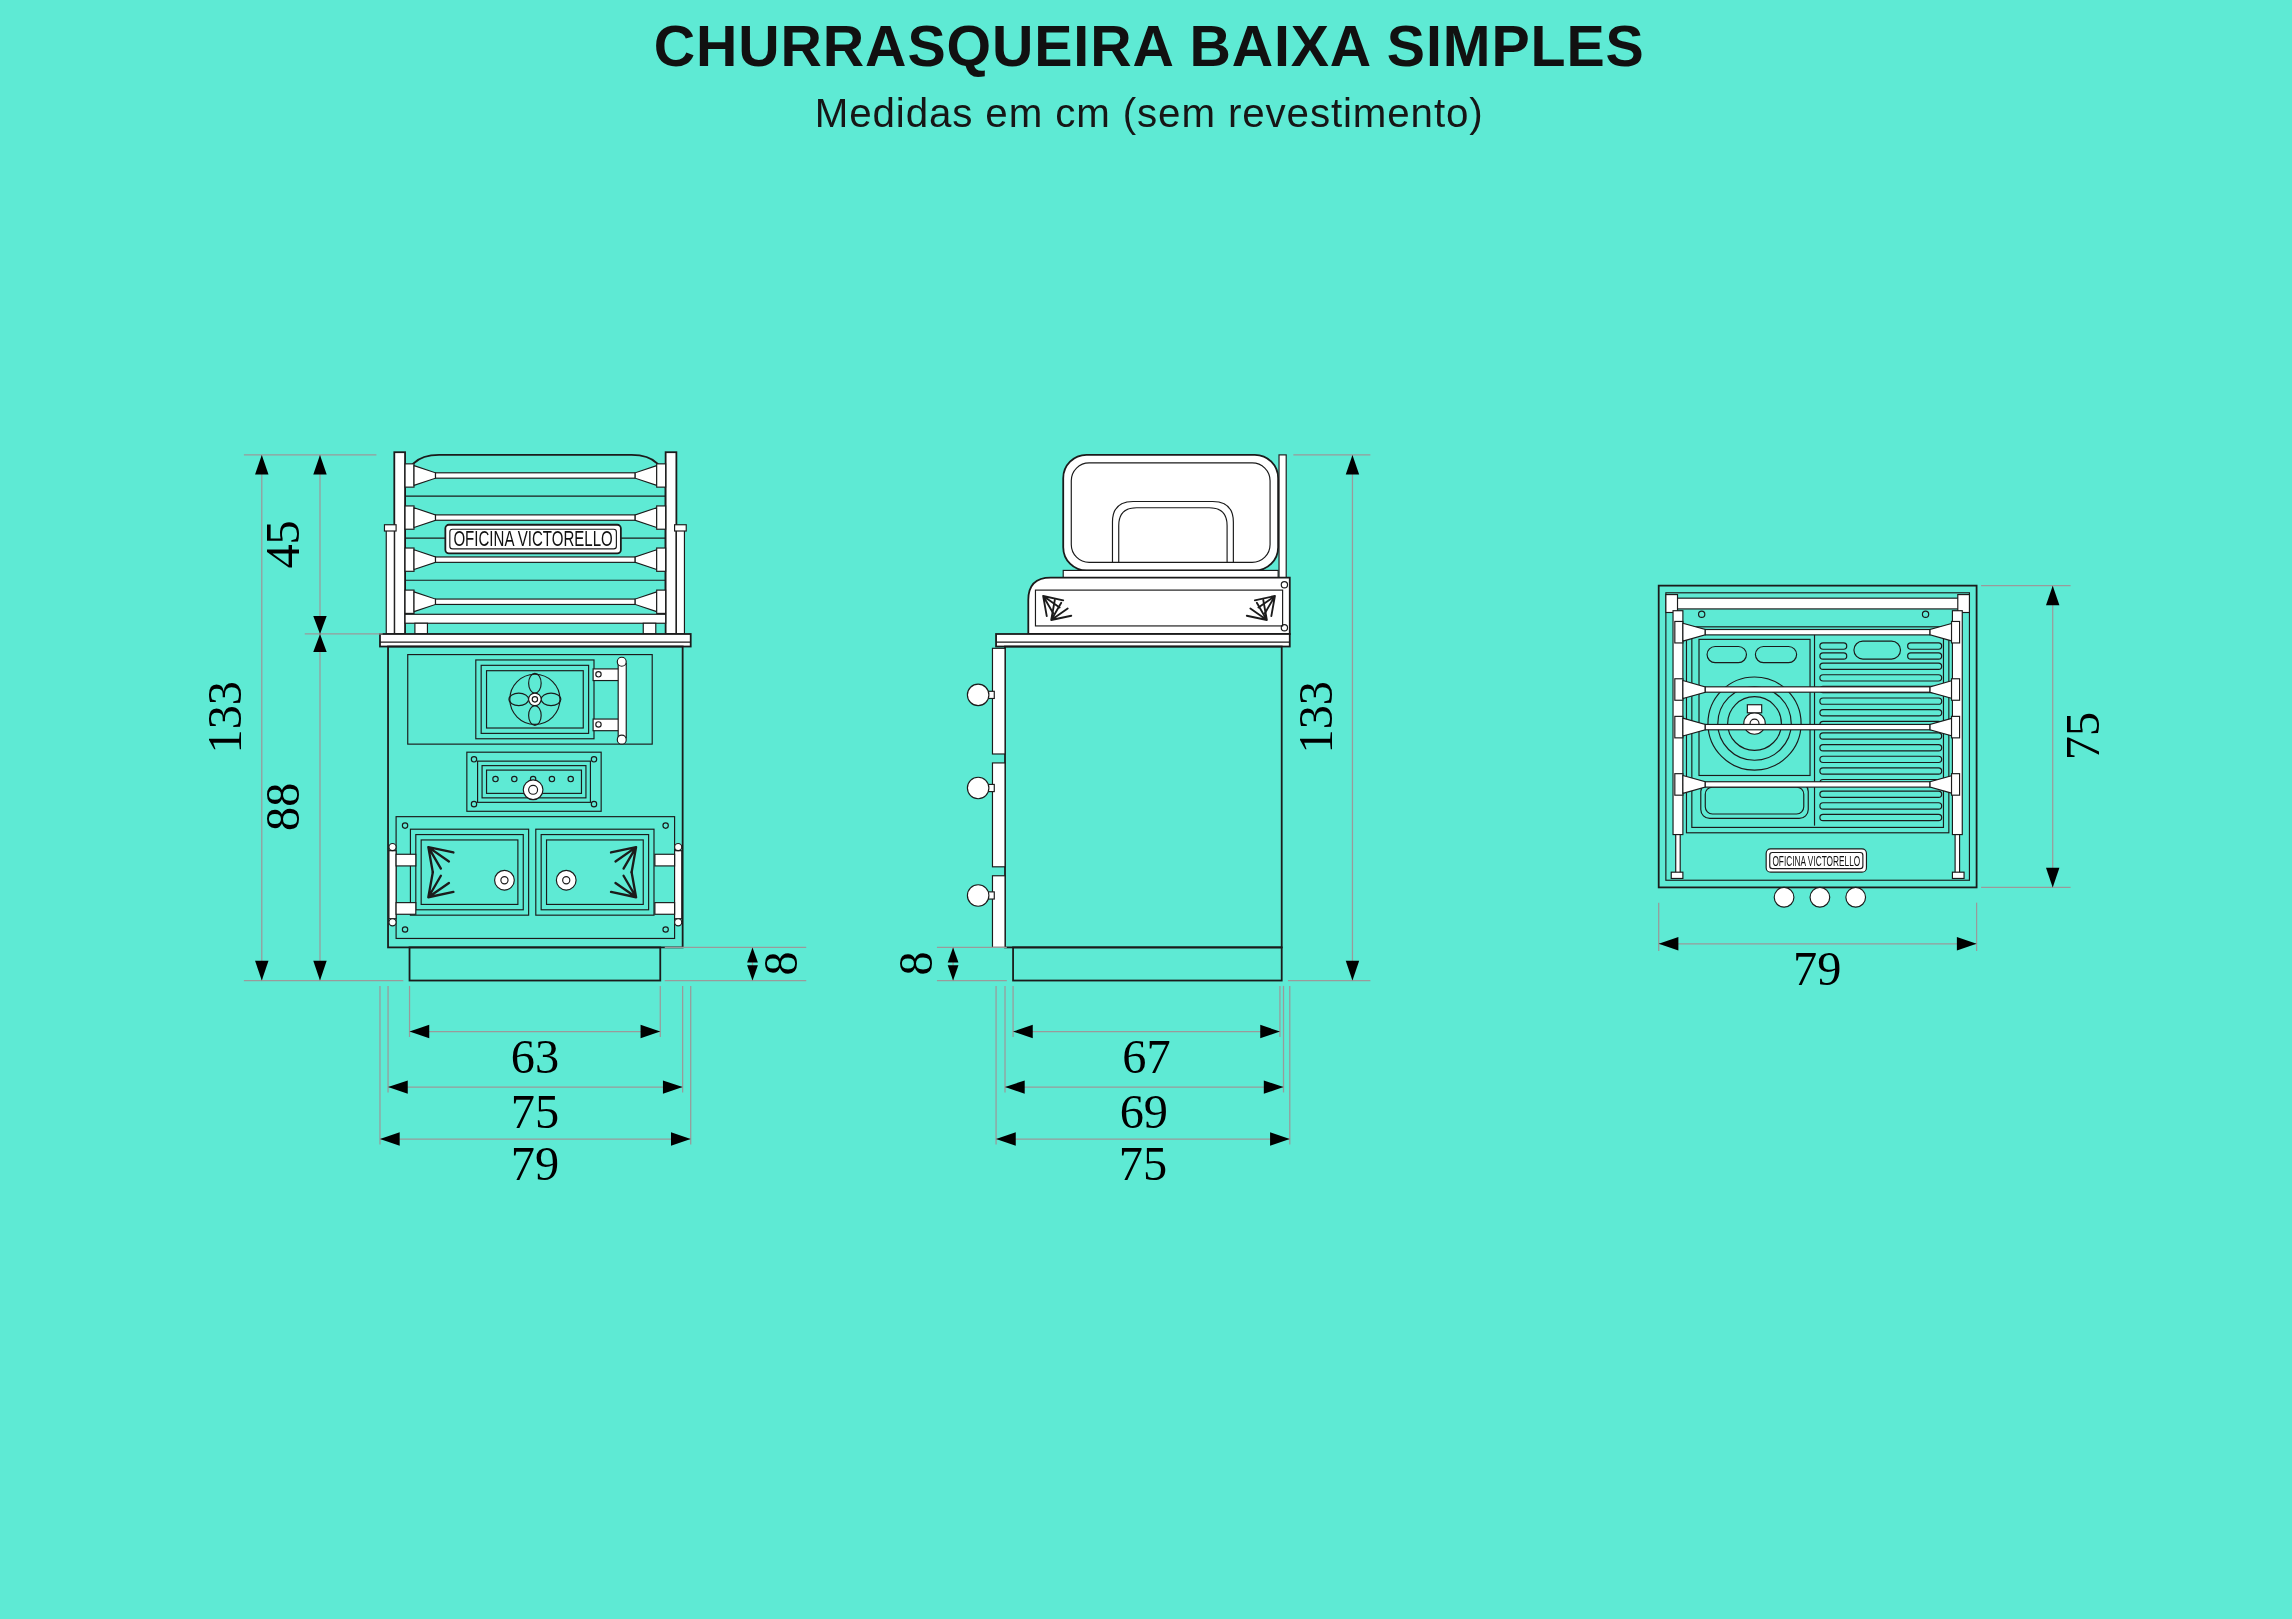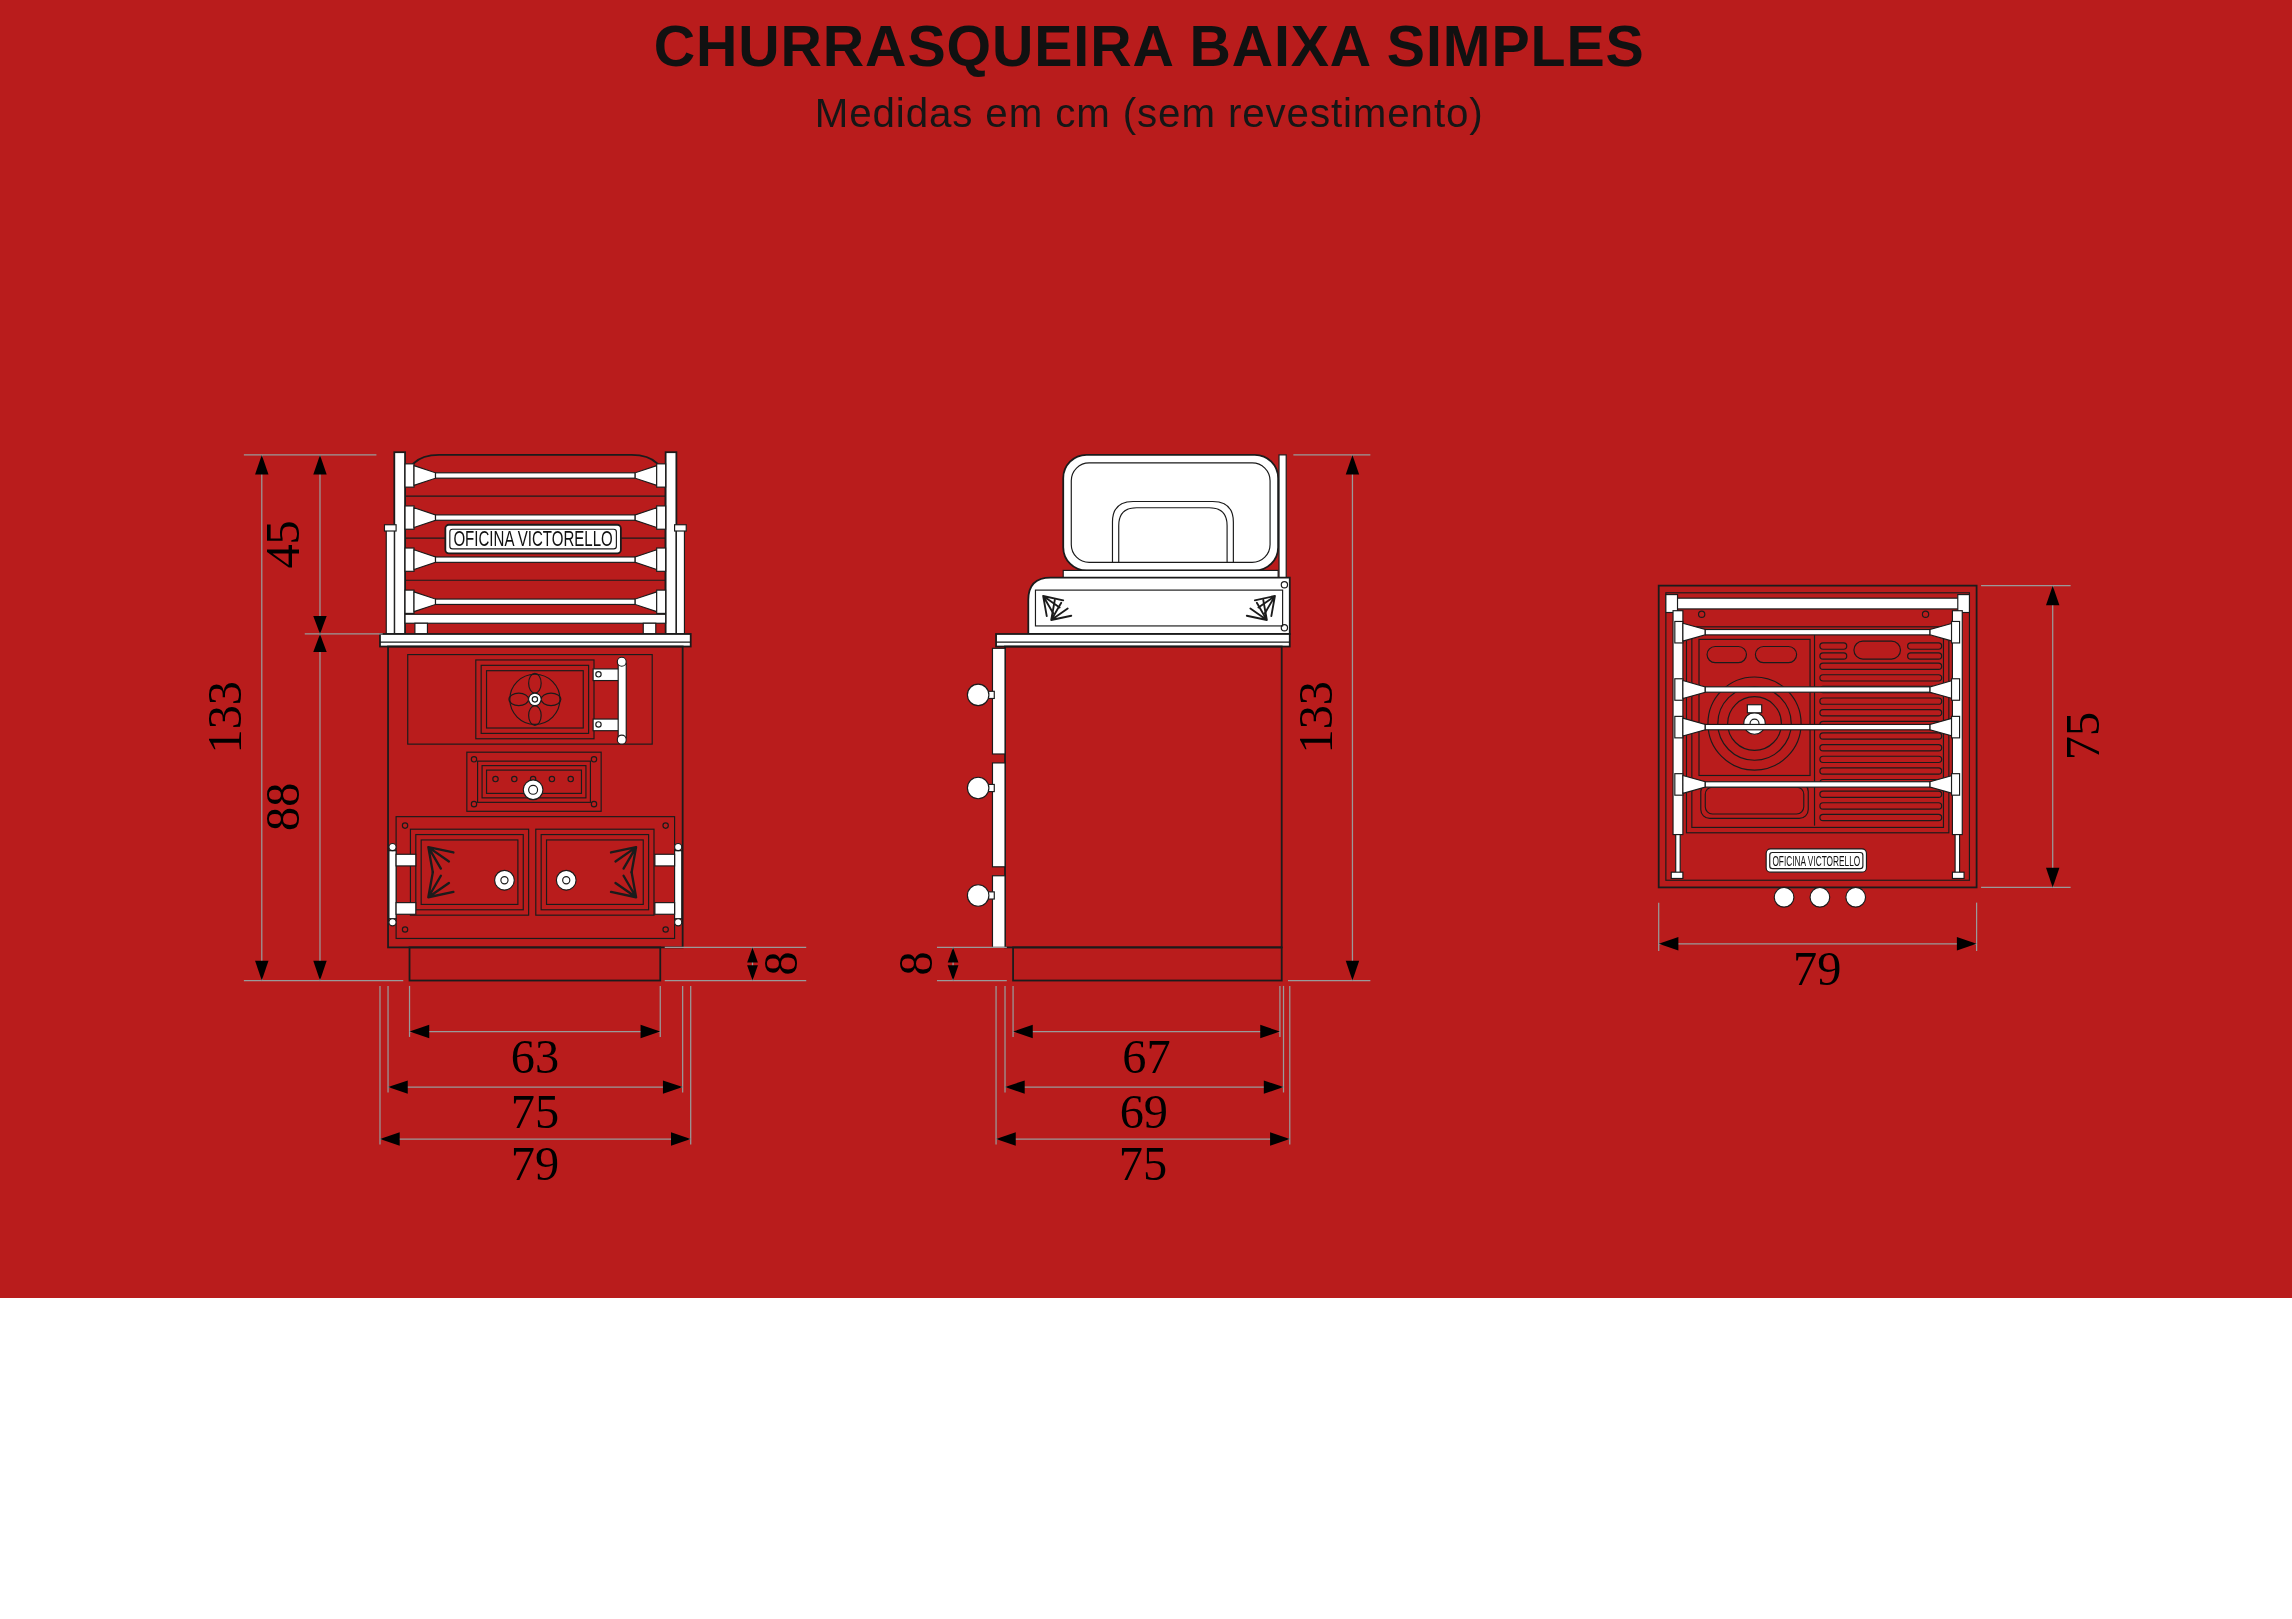--- a/index.html
+++ b/index.html
@@ -1,16 +1,16 @@
 <!DOCTYPE html>
 <html style="font-size:14.3px"><head>
 <meta charset="utf-8">
 <style>
   html,body{margin:0;padding:0;background:#ffffff;}
-  .canvas{position:relative;width:2293px;height:1298px;background:#b91c1c;overflow:hidden;}
+  .canvas{position:relative;width:2293px;height:1619px;background:#5eead4;overflow:hidden;}
   svg{display:block;}
   .title-text{font-family:"Liberation Sans","DejaVu Sans",sans-serif;font-weight:700;font-size:64px;letter-spacing:1px;fill:#111;}
   .subtitle-text{font-family:"Liberation Sans","DejaVu Sans",sans-serif;font-weight:400;font-size:45px;letter-spacing:1px;fill:#161616;}
   .dim-text{font-family:"Liberation Serif","DejaVu Serif",serif;font-size:54px;fill:#000;}
   .plate-text{font-family:"Liberation Sans","DejaVu Sans",sans-serif;font-weight:400;font-size:25px;fill:#111;}
   .plate-text-sm{font-family:"Liberation Sans","DejaVu Sans",sans-serif;font-weight:400;font-size:17px;fill:#111;}
   .ol{fill:none;stroke:#1b1b1b;stroke-width:2;}
   .olw{fill:#ffffff;stroke:#1b1b1b;stroke-width:2;}
   .ol2{fill:none;stroke:#1b1b1b;stroke-width:1.3;}
   .olw2{fill:#ffffff;stroke:#1b1b1b;stroke-width:1.3;}

